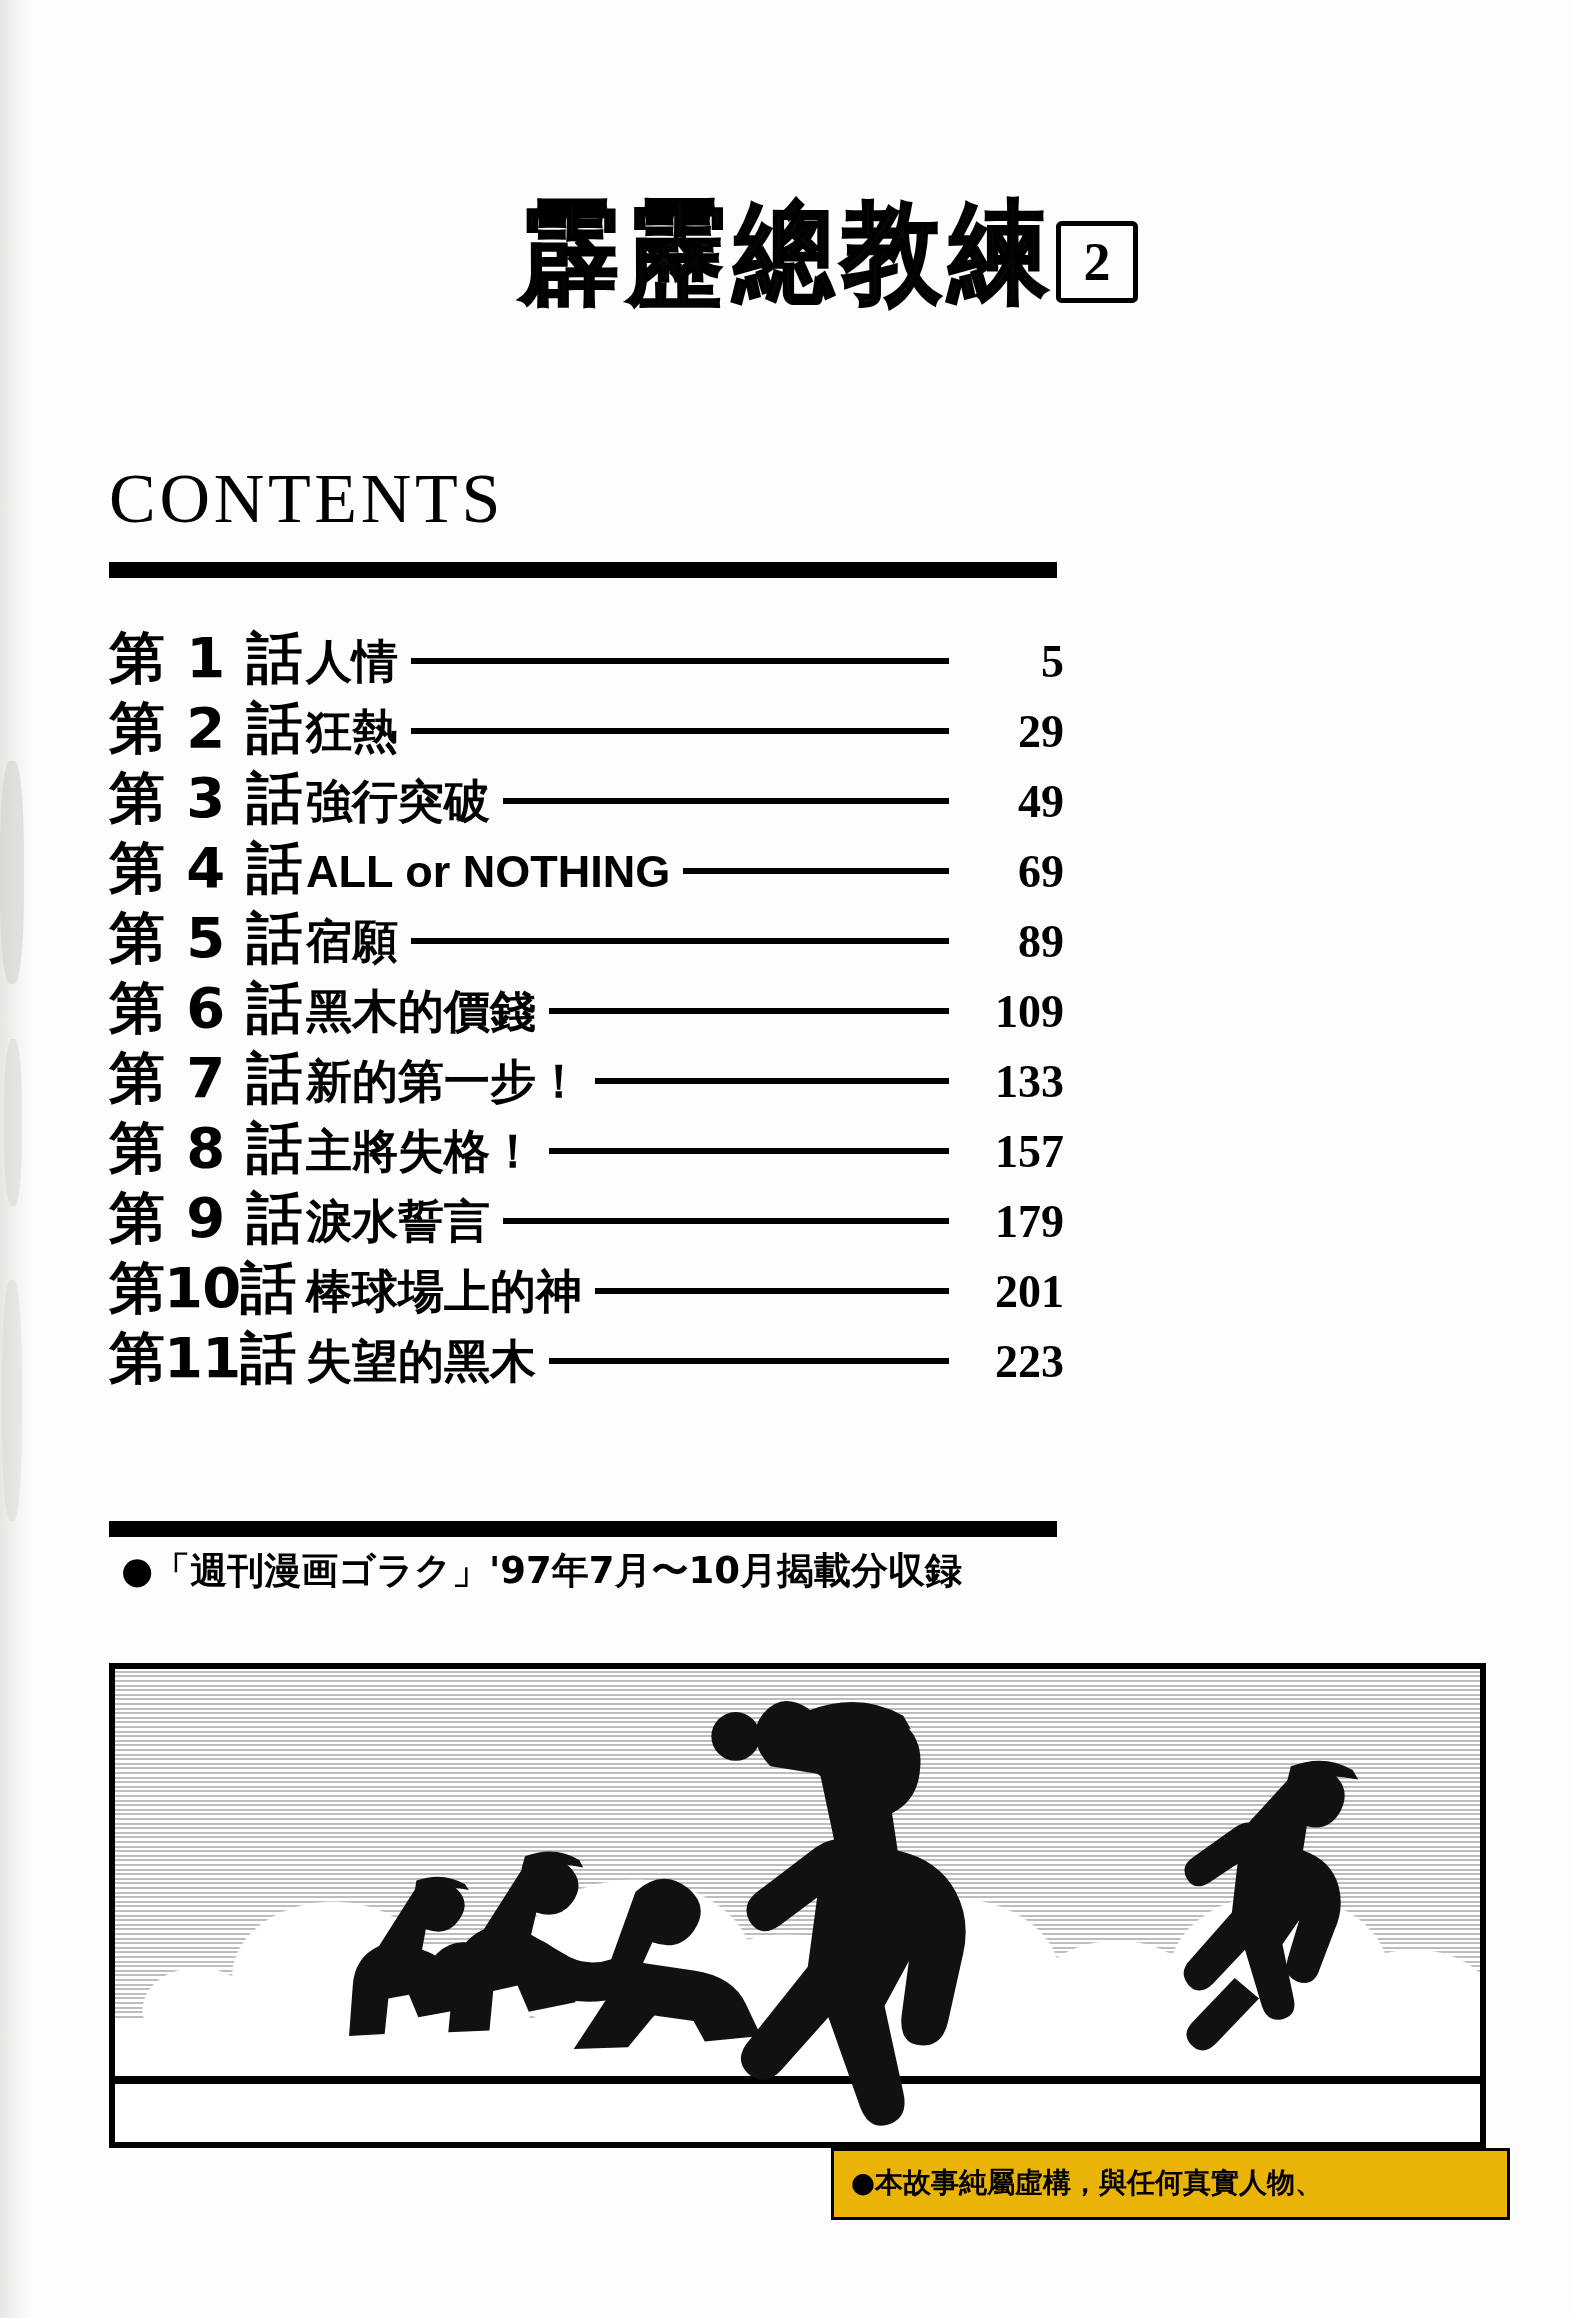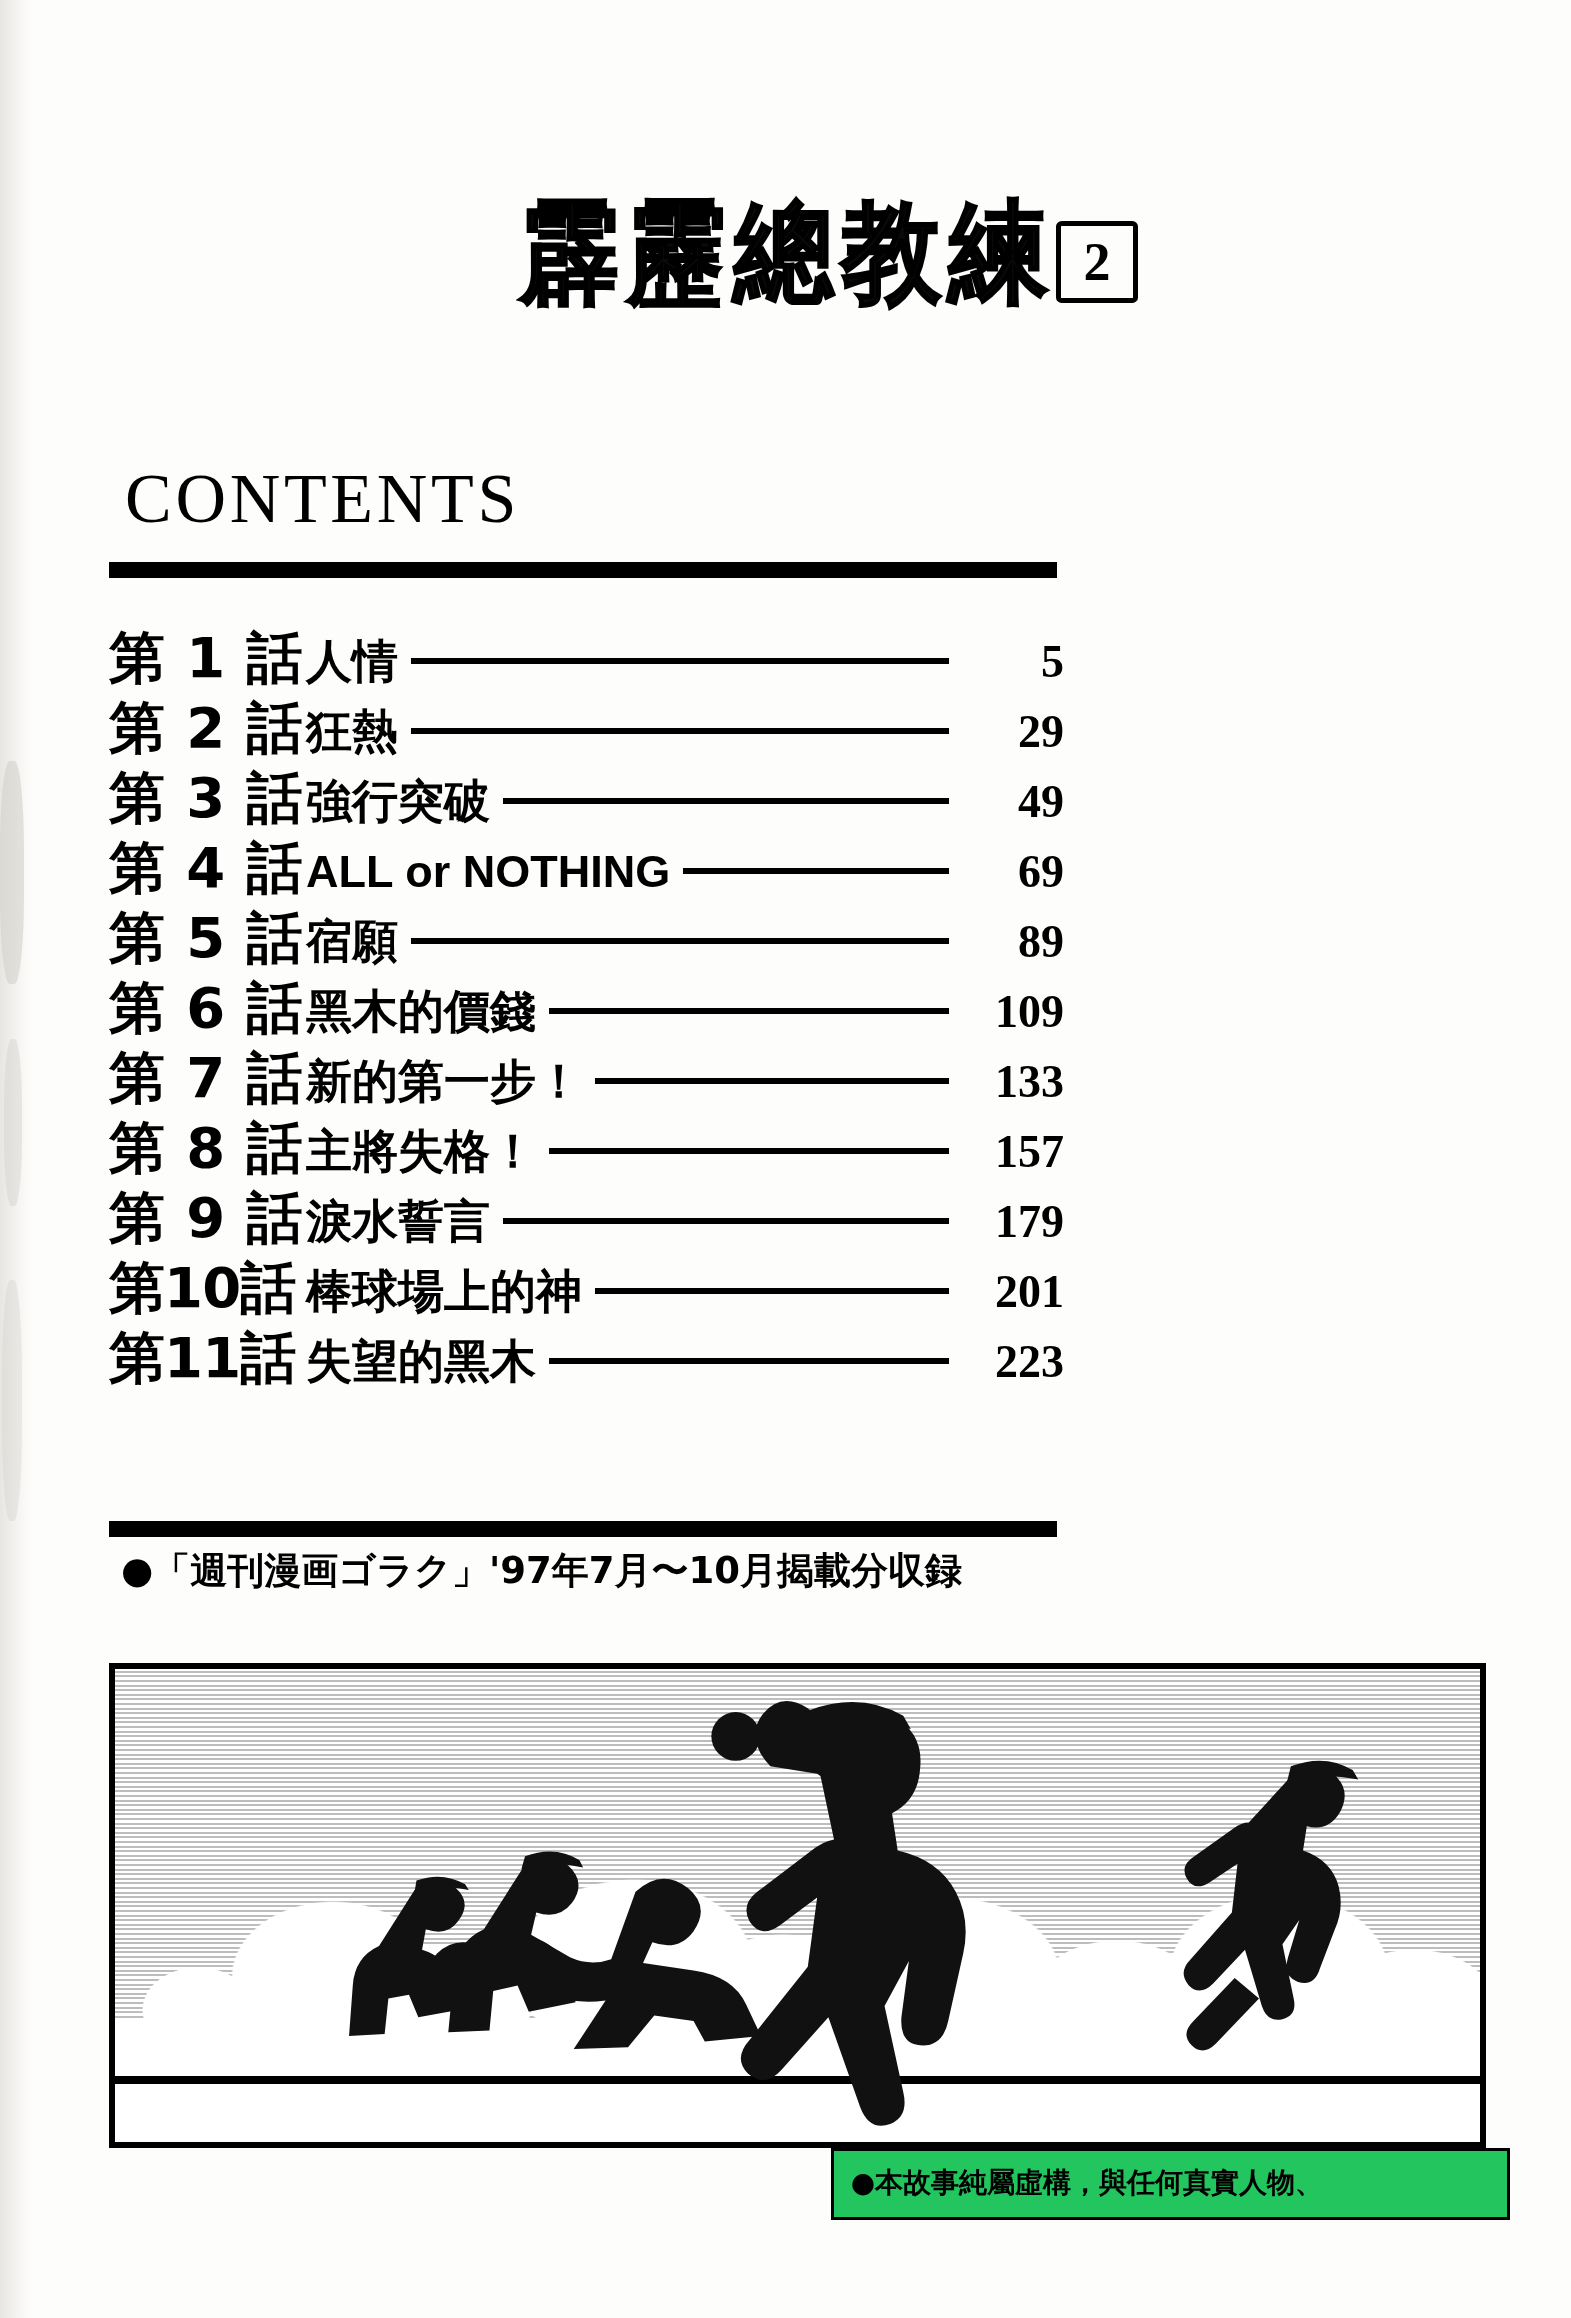--- a/index.html
+++ b/index.html
@@ -77,21 +77,20 @@
   
   .contents-heading {
     position: absolute;
     left: 109px;
     top: 464px;
     font-family: "Liberation Serif", serif;
     font-size: 70px;
     letter-spacing: 3.7px;
     line-height: 1;
     color: #000;
-    margin-left: 16px;
   }
 
   
   .rule {
     position: absolute;
     left: 109px;
     width: 948px;
     background: #000;
   }
   .rule-top { top: 562px; height: 16px; }
@@ -220,21 +219,21 @@
   .disclaimer {
     position: absolute;
     left: 831px;
     top: 2148px;
     width: 640px;
     border: 3.7px solid #000;
     padding: 13px 16.7px 15px 16.7px;
     font-size: 28px;
     font-weight: 700;
     line-height: 1.35;
-    background: #22c55e;
+    background: #eab308;
   }
 </style>
 </head>
 <body>
 
 <div class="page">
   <div class="page-edge-left"></div>
   <div class="smudge s1"></div>
   <div class="smudge s2"></div>
   <div class="smudge s3"></div>

